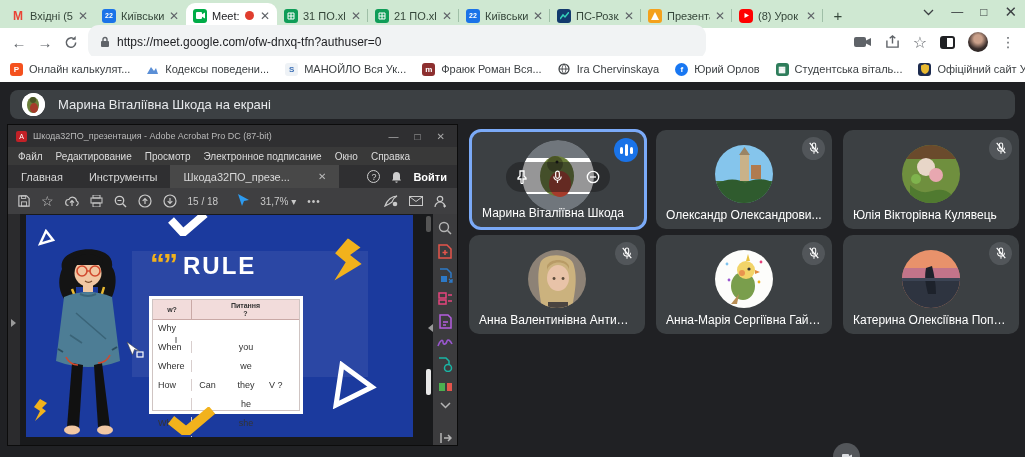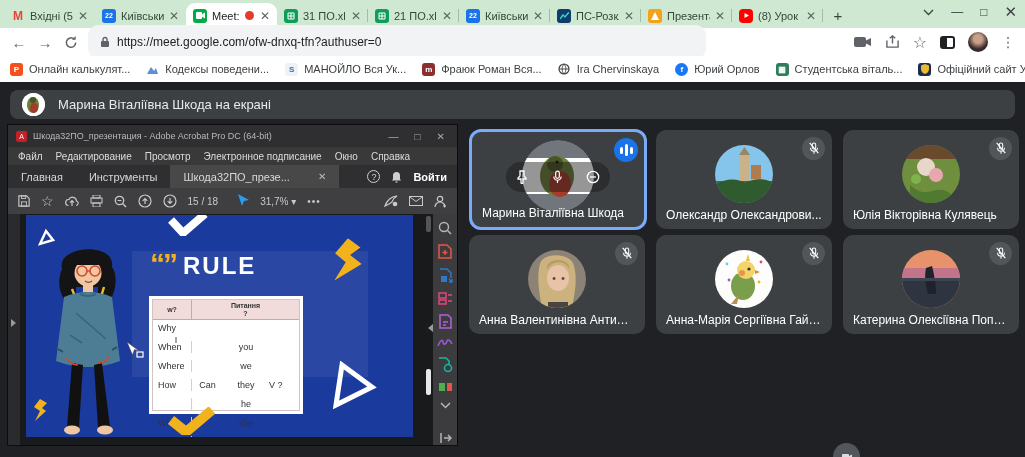--- a/index.html
+++ b/index.html
@@ -277,21 +277,21 @@
             <ellipse cx="12" cy="15" rx="4" ry="5" fill="#a53b2a"></ellipse>
             <circle cx="11" cy="7" r="3" fill="#4a5526"></circle>
           </svg>
       </span>
       <span>Марина Віталіївна Шкода на екрані</span>
     </div>
 
     <div class="pdfwin">
       <div class="pdf-titlebar">
         <span class="pdf-ico">A</span>
-        <span>Шкода32ПО_презентация - Adobe Acrobat Pro DC (64-bit)</span>
+        <span>Шкода32ПО_презентация - Adobe Acrobat Pro DC (87-bit)</span>
         <span class="pdf-winctl">
           <span>—</span>
           <span>□</span>
           <span>✕</span>
         </span>
       </div>
       <div class="pdf-menubar">
         <span>Файл</span>
         <span>Редактирование</span>
         <span>Просмотр</span>

